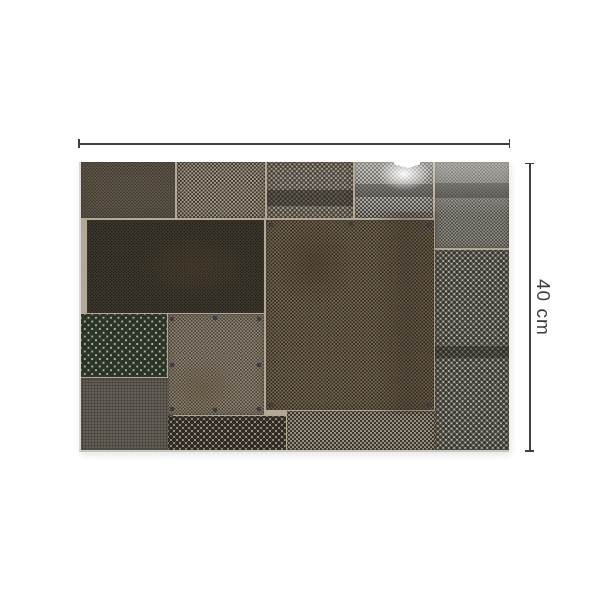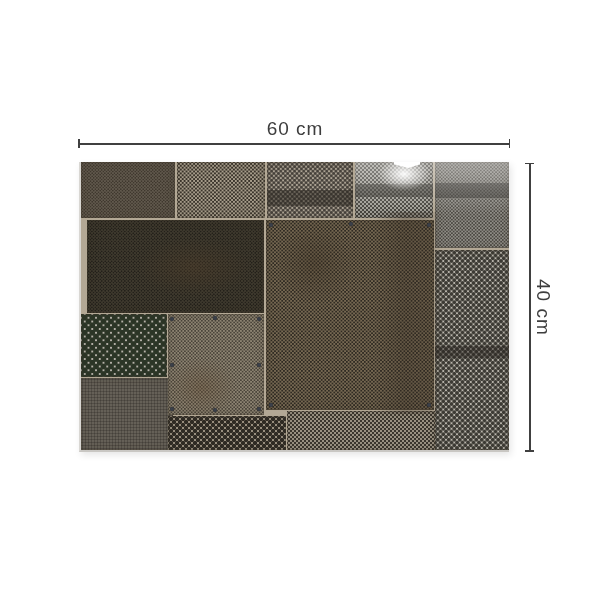--- a/index.html
+++ b/index.html
@@ -67,21 +67,20 @@
     width: 4px; height: 4px; border-radius: 50%;
     background: #3a3f49;
     box-shadow: 0 0 1px rgba(0,0,0,0.6);
   }
 </style>
 </head>
 <body>
 
 <div id="canvas">
 
-  <div id="width-label" class="dim-label">60 cm</div>
   <div id="width-line" class="dim-line"></div>
   <div id="tick-w-left" class="tick v"></div>
   <div id="tick-w-right" class="tick v"></div>
 
   <div id="height-label" class="dim-label">40 cm</div>
   <div id="height-line" class="dim-line"></div>
   <div id="tick-h-top" class="tick h"></div>
   <div id="tick-h-bottom" class="tick h"></div>
 
   <div id="photo">

